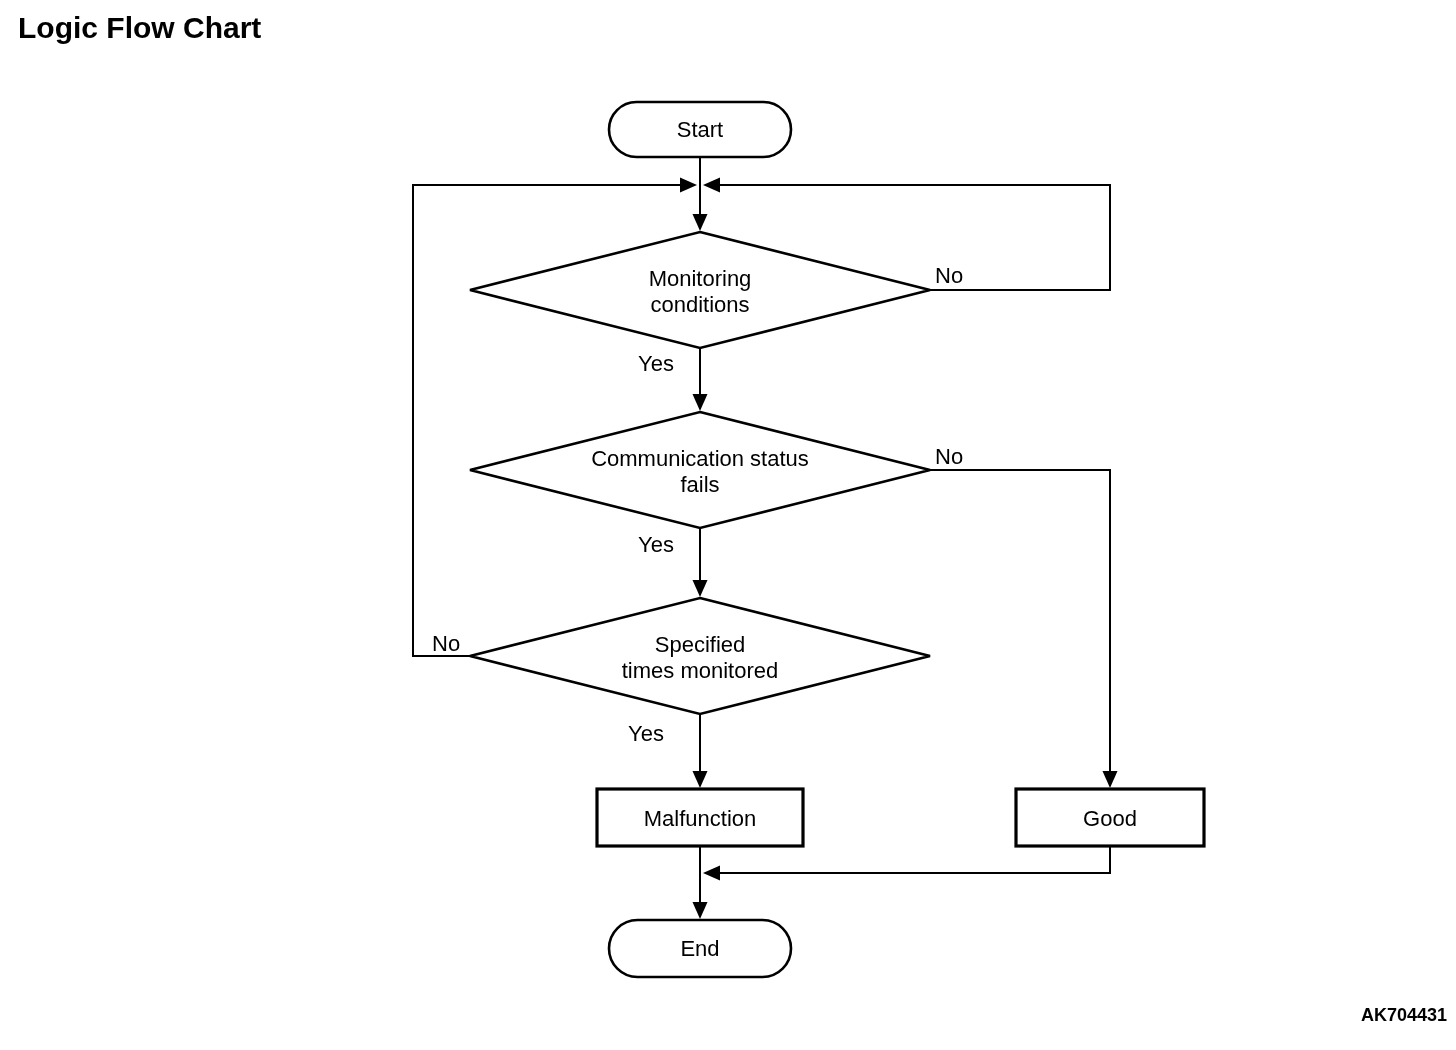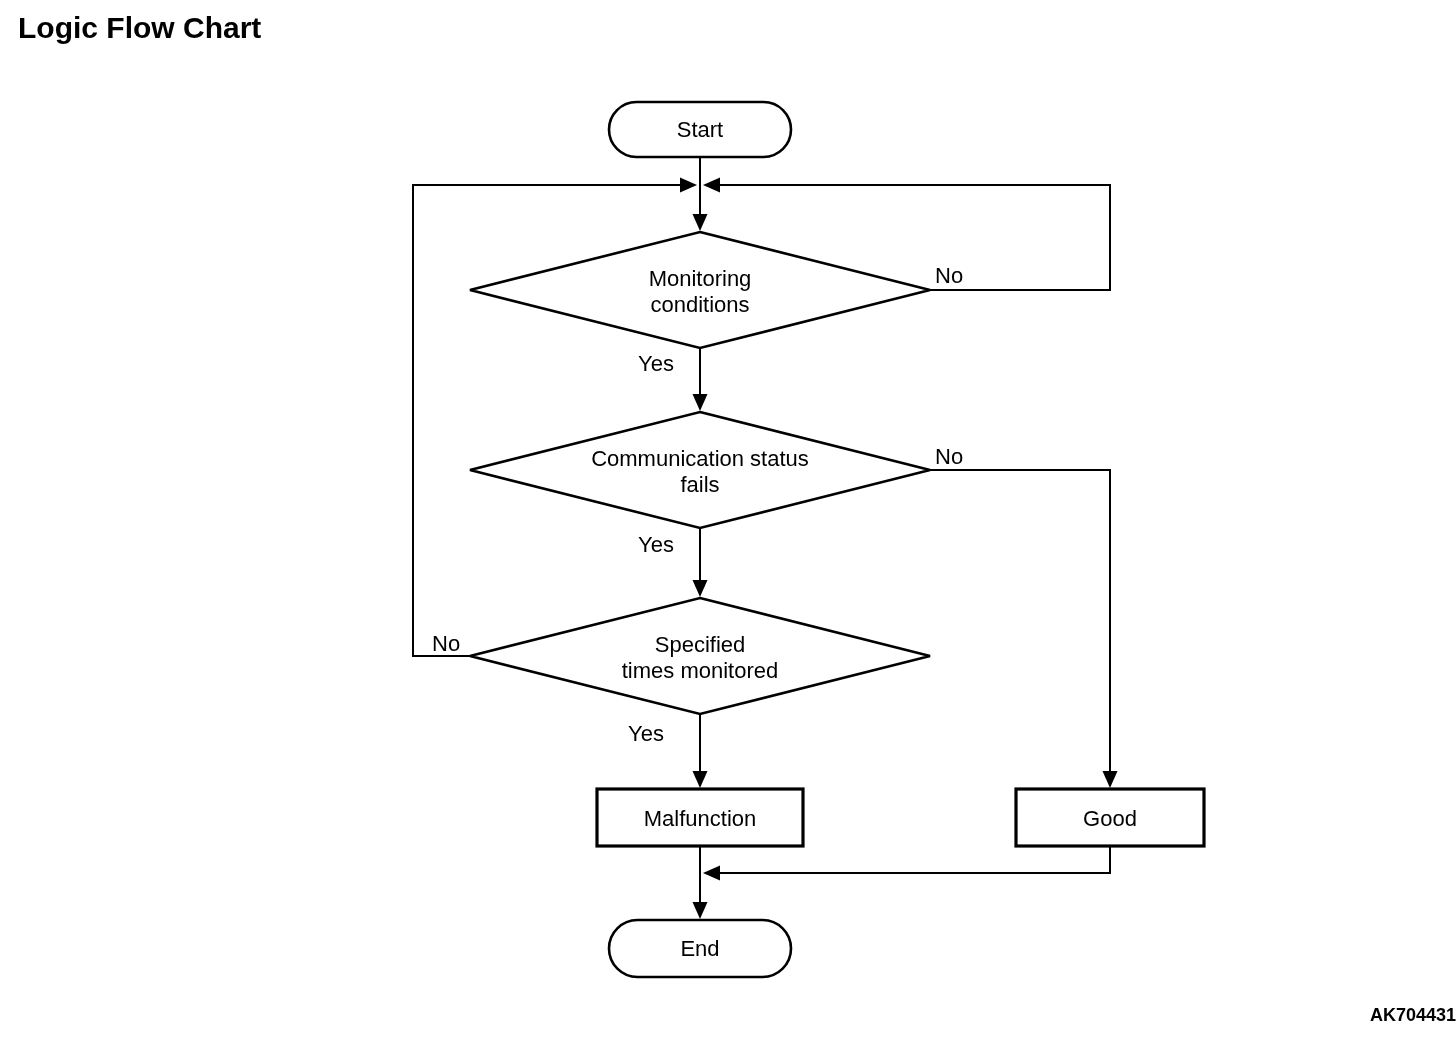--- a/index.html
+++ b/index.html
@@ -21,21 +21,21 @@
     left: 18px;
     top: 8px;
     margin: 0;
     font-size: 30px;
     font-weight: bold;
     line-height: 40px;
     color: #000000;
   }
   .figure-code {
     position: absolute;
-    right: 0;
+    right: 9px;
     top: 1005px;
     font-size: 18px;
     font-weight: bold;
     color: #000000;
   }
   .diagram {
     position: absolute;
     left: 0;
     top: 0;
   }

